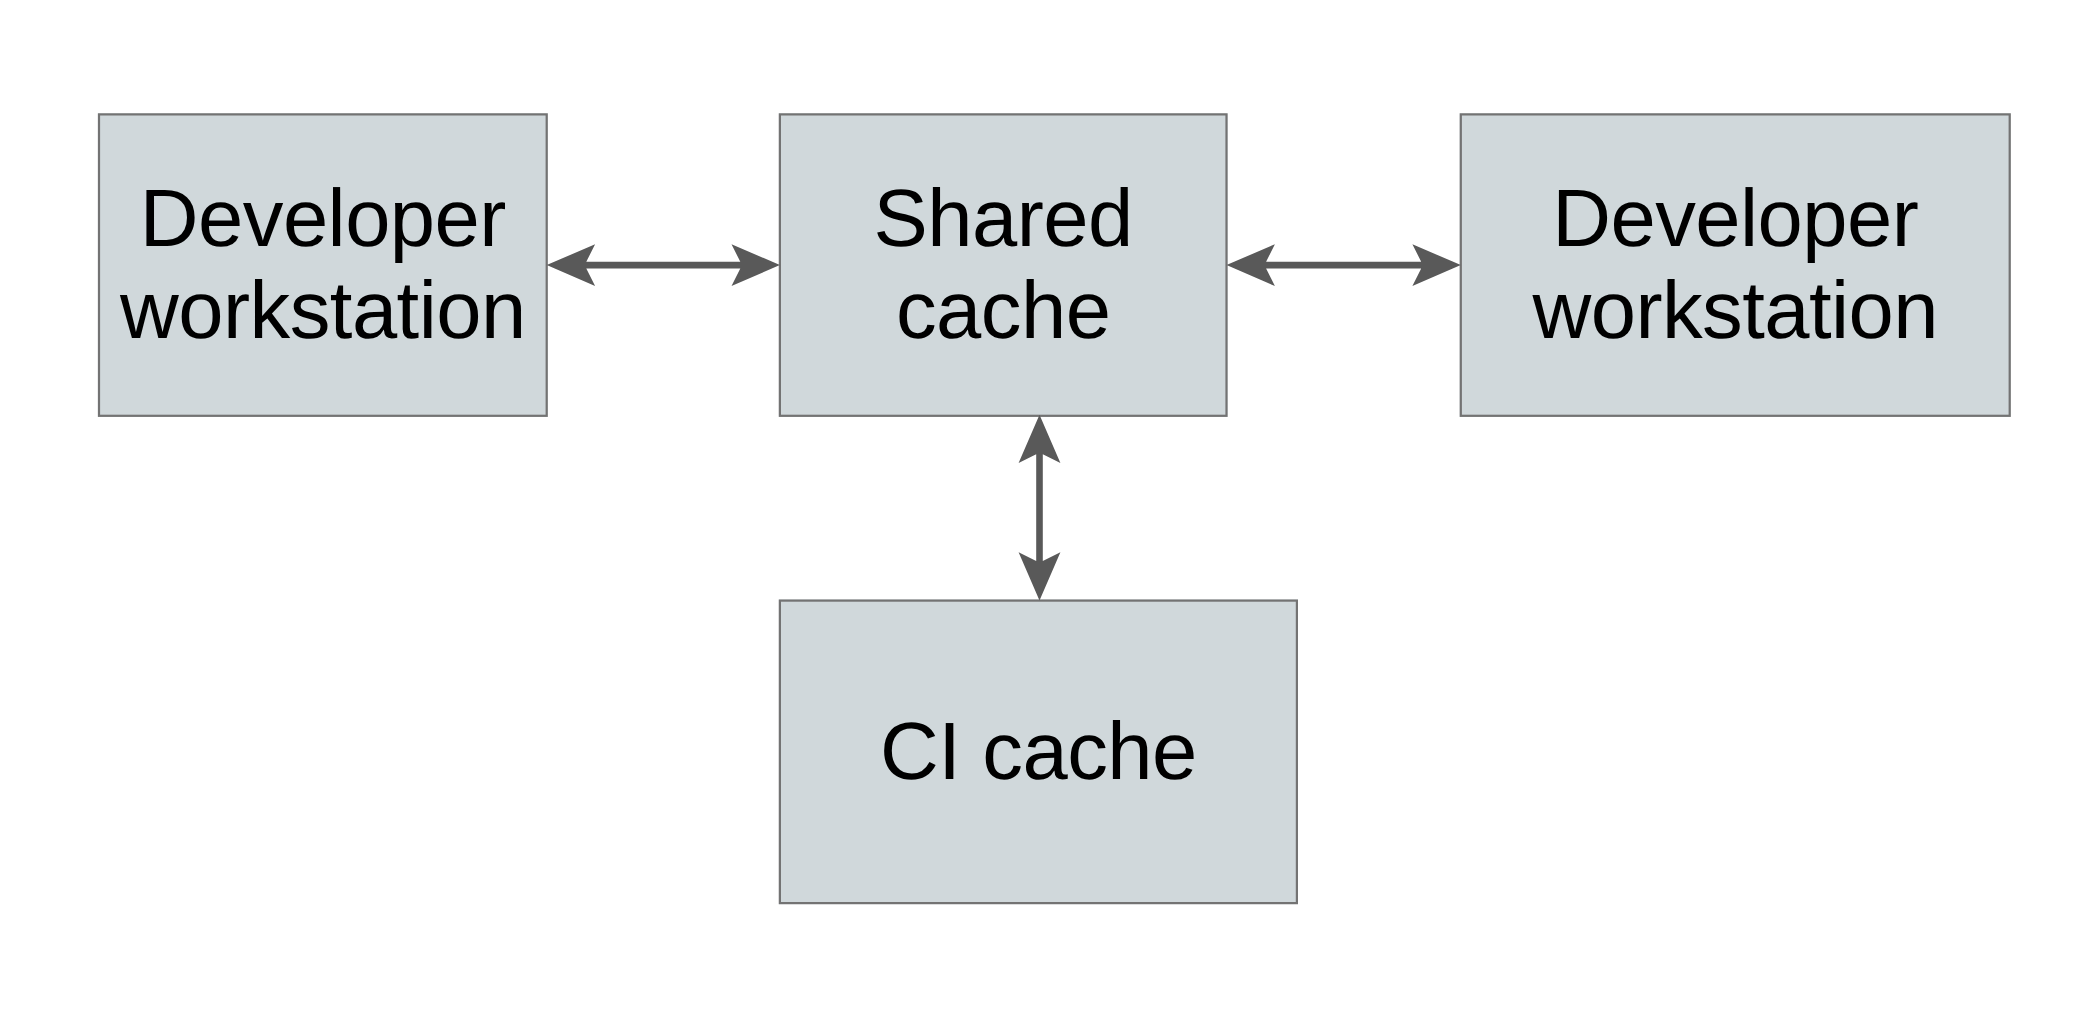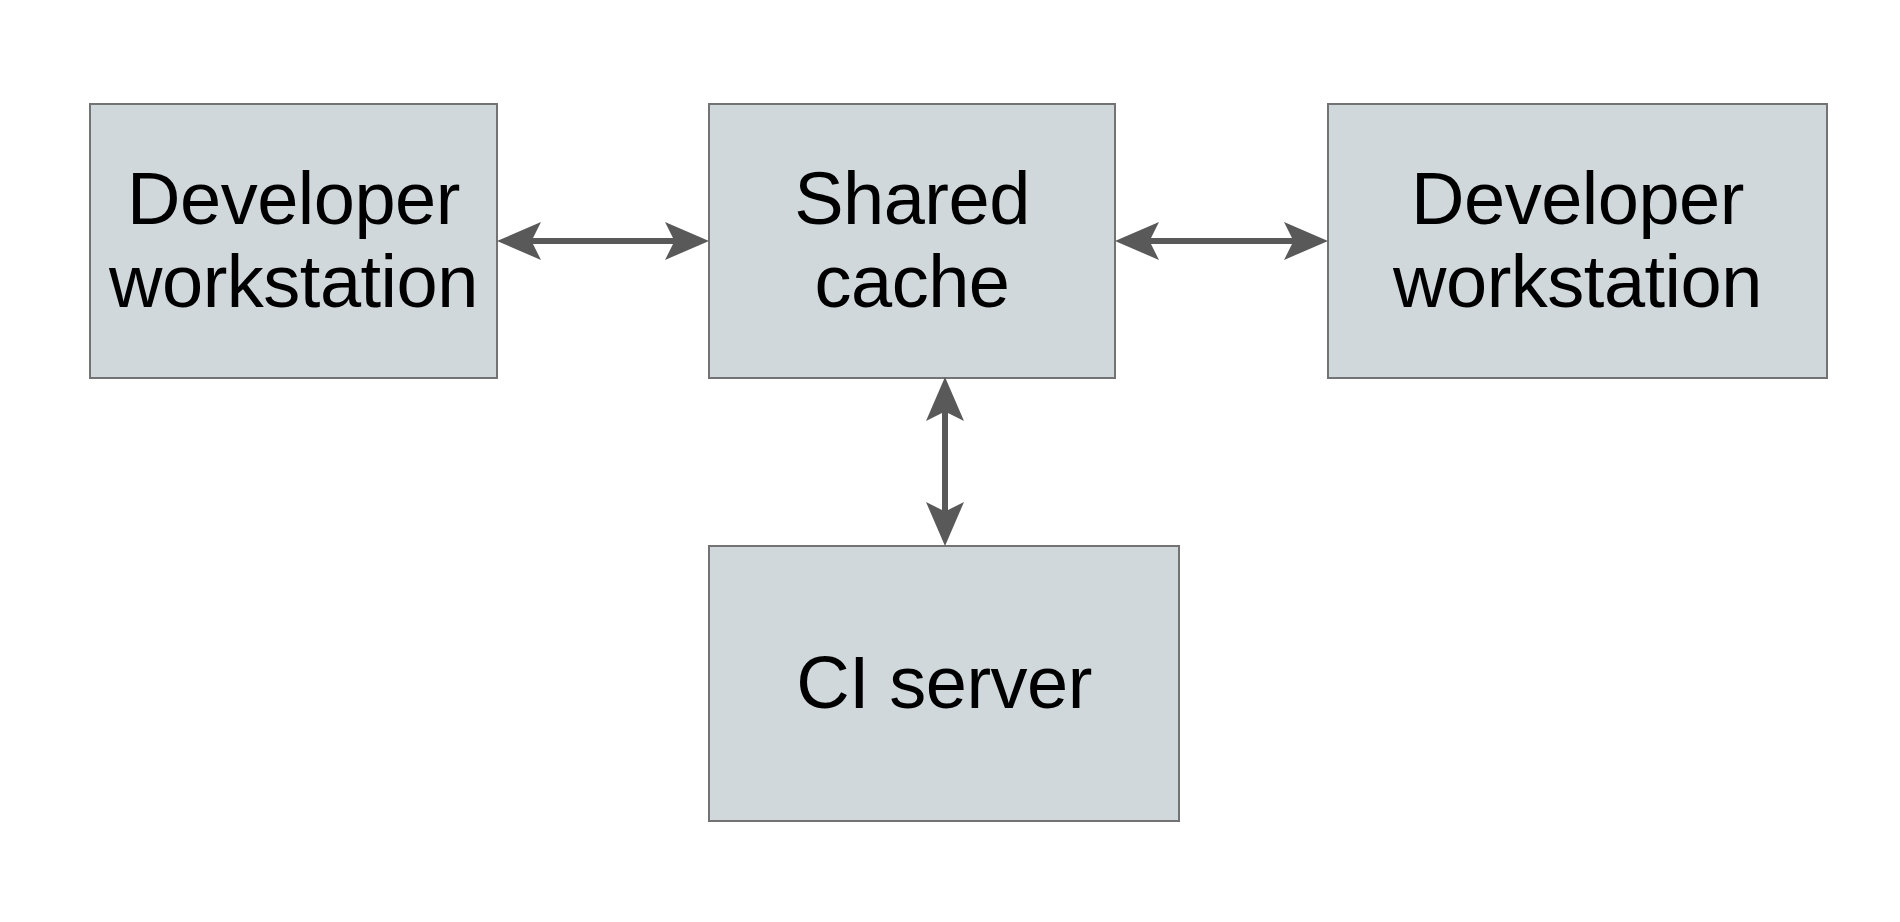--- a/index.html
+++ b/index.html
@@ -66,21 +66,21 @@
     <span>Shared
 cache</span>
   </div>
 
   <div class="node" id="node-dev-right">
     <span>Developer
 workstation</span>
   </div>
 
   <div class="node" id="node-ci">
-    <span>CI server</span>
+    <span>CI cache</span>
   </div>
 
   <div class="edge" id="edge-left">
     <svg width="212" height="56" viewBox="0 0 212 56">
       <path d="M 0 28 L 44 9 L 36 25 L 176 25 L 168 9 L 212 28 L 168 47 L 176 31 L 36 31 L 44 47 Z" fill="#595959"></path>
     </svg>
   </div>
 
   <div class="edge" id="edge-right">
     <svg width="213" height="56" viewBox="0 0 213 56">

